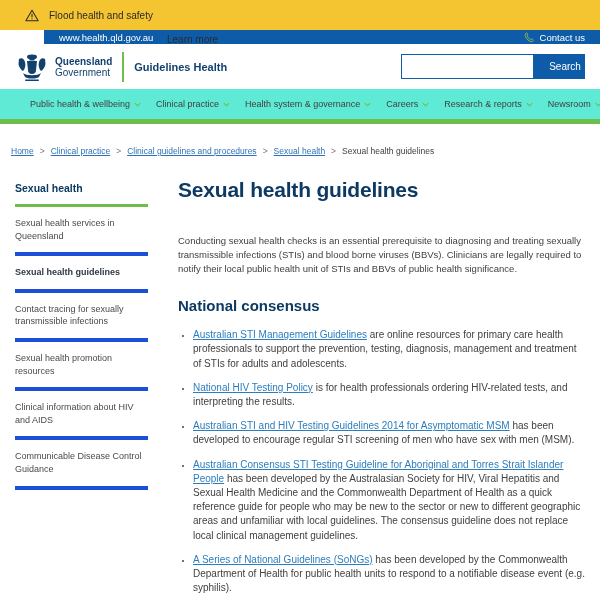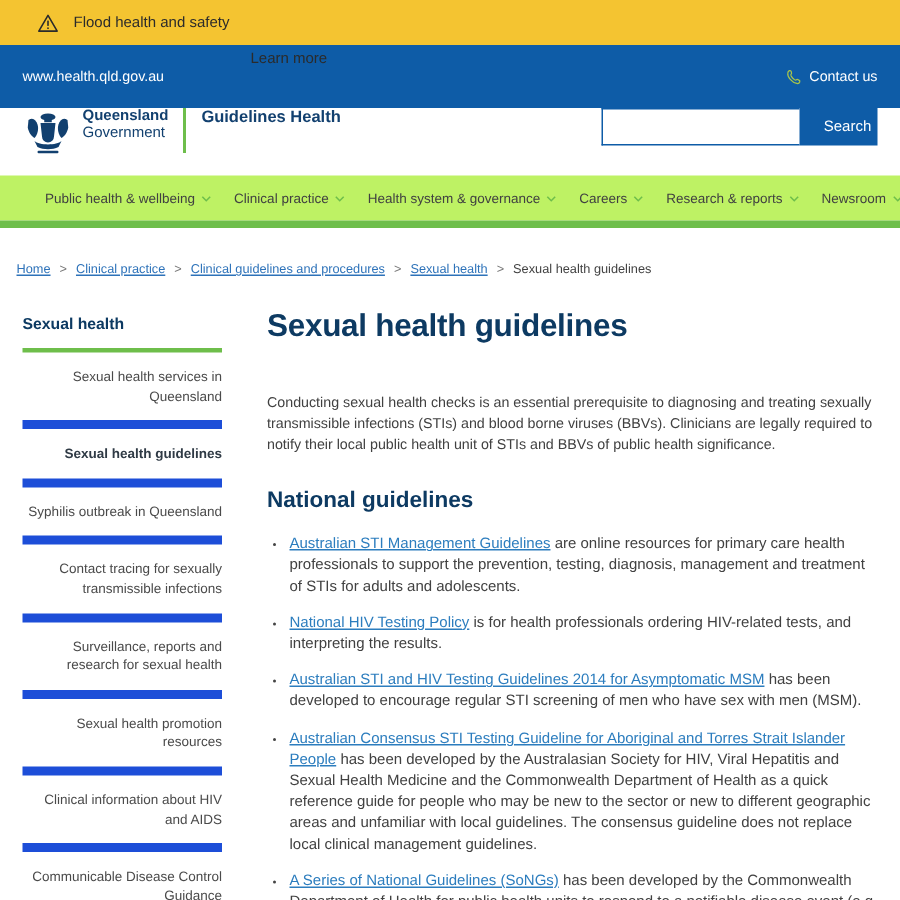--- a/index.html
+++ b/index.html
@@ -6,62 +6,62 @@
   html,body { width:600px; height:600px; overflow:hidden; background:#fff;
     font-family:"Liberation Sans", sans-serif; color:#414141; }
 
   
   .alert-banner { height:30px; background:#F4C431; display:flex; align-items:center;
     padding:0 25px; gap:10px; font-size:10px; color:#2b2b2b; }
   .alert-banner .warn-ic { width:14px; height:13px; flex:0 0 auto; }
   .alert-banner a { color:#2b2b2b; margin-left:4px; cursor:pointer;margin-top:48px; }
 
   
-  .utility-bar { height:42px; background:#0E5CA7; color:#fff; display:flex;
-    align-items:center; padding:0 15px; font-size:9.5px; }
+  .utility-bar { height:14px; background:#0E5CA7; color:#fff; display:flex;
+    align-items:center; padding:0 15px; font-size:9.5px;margin-left:44px; }
   .utility-bar .spacer { flex:1; }
   .utility-bar .contact { display:flex; align-items:center; gap:5px; color:#fff;
     text-decoration:none; cursor:pointer;justify-content:flex-end; }
   .utility-bar .phone-ic { width:11px; height:11px; }
 
   
-  .site-header { height:45px; background:#fff; display:flex; padding:0 15px; }
+  .site-header { height:45px; background:#fff; display:flex; align-items:center; padding:0 15px; }
   .crest { width:34px; height:32px; }
   .logo-text { margin-left:6px; color:#12406F; font-size:10px; line-height:1.1; }
   .logo-text .l1 { font-weight:bold; }
   .logo-divider { width:2px; height:30px; background:#6EBE4B; margin:0 10px; }
   .site-title { font-size:11px; font-weight:bold; color:#12406F; }
   .search-area { margin-left:auto; display:flex; }
   .search-input { width:132px; height:25px; border:1px solid #0E5CA7; border-right:none;
     font-size:10px; padding:0 6px; outline:none; }
   .search-btn { width:52px; height:25px; background:#0E5CA7; color:#fff; border:none;
     font-size:10px; font-family:"Liberation Sans", sans-serif; cursor:pointer;padding-left:12px; }
 
   
-  .main-nav { height:30px; background:#bef264; display:flex; align-items:center;
+  .main-nav { height:30px; background:#5eead4; display:flex; align-items:center;
     padding:0 15px; gap:15px; }
   .home-ic { width:13px; height:12px; }
   .nav-item { display:flex; align-items:center; gap:4px; font-size:9px; color:#414141;
     cursor:pointer; white-space:nowrap; }
   .chev { width:7px; height:5px; }
   .green-bar { height:5px; background:#6EBE4B; }
 
   
   .breadcrumb { padding:22px 15px 0 11px; font-size:8.5px; display:flex; flex-wrap:wrap;
     align-items:flex-start; gap:6px; color:#414141; }
   .breadcrumb a { color:#2D72B9; text-decoration:underline; cursor:pointer; }
   .breadcrumb .sep { color:#777; font-size:8.5px; }
 
   
   .content { display:flex; padding:0 15px; margin-top:20px; }
   aside { width:133px; flex:0 0 auto; }
   .side-heading { font-size:10.5px; font-weight:bold; color:#0D3A62; padding:6px 0 10px 0;
     border-bottom:3px solid #6EBE4B; }
   .side-item { font-size:9px; line-height:1.4; color:#4a4a4a; padding:10px 0;
-    border-bottom:6px solid #1d4ed8; cursor:pointer;text-align:right; }
+    border-bottom:4px solid #1d4ed8; cursor:pointer; }
   .side-item.active { font-weight:bold; color:#2F3A45; }
 
   main { margin-left:30px; flex:1; min-width:0; }
   h1 { font-size:21px; font-weight:bold; color:#0D3A62; margin:2px 0 24px 0; letter-spacing:-0.2px; }
   .intro { font-size:9.5px; line-height:1.45; color:#414141; margin-bottom:22px;margin-top:32px; }
   h2 { font-size:15px; font-weight:bold; color:#0D3A62; margin:0 0 14px 0; }
   ul.bullets { padding-left:15px; }
   ul.bullets li { font-size:10px; line-height:1.42; margin-bottom:10px; color:#414141; }
   ul.bullets li::marker { color:#444; font-size:8px; }
   ul.bullets a { color:#2C7DBE; text-decoration:underline; cursor:pointer; }
@@ -168,32 +168,30 @@
     <span class="sep">&gt;</span>
     <span>Sexual health guidelines</span>
   </div>
 
 <div class="content">
   <aside>
     <div class="side-heading">Sexual health</div>
     <div id="side-items">
         <div class="side-item">Sexual health services in Queensland</div>
         <div class="side-item active">Sexual health guidelines</div>
-        <div class="side-item">Syphilis outbreak in Queensland</div>
         <div class="side-item">Contact tracing for sexually transmissible infections</div>
-        <div class="side-item">Surveillance, reports and research for sexual health</div>
         <div class="side-item">Sexual health promotion resources</div>
         <div class="side-item">Clinical information about HIV and AIDS</div>
         <div class="side-item">Communicable Disease Control Guidance</div>
       </div>
   </aside>
   <main>
     <h1>Sexual health guidelines</h1>
     <p class="intro">Conducting sexual health checks is an essential prerequisite to diagnosing and treating sexually transmissible infections (STIs) and blood borne viruses (BBVs). Clinicians are legally required to notify their local public health unit of STIs and BBVs of public health significance.</p>
-    <h2>National guidelines</h2>
+    <h2>National consensus</h2>
     <ul class="bullets" id="bullet-list">
         <li><a>Australian STI Management Guidelines</a><span> are online resources for primary care health professionals to support the prevention, testing, diagnosis, management and treatment of STIs for adults and adolescents.</span></li>
         <li><a>National HIV Testing Policy</a><span> is for health professionals ordering HIV-related tests, and interpreting the results.</span></li>
         <li><a>Australian STI and HIV Testing Guidelines 2014 for Asymptomatic MSM</a><span> has been developed to encourage regular STI screening of men who have sex with men (MSM).</span></li>
         <li><a>Australian Consensus STI Testing Guideline for Aboriginal and Torres Strait Islander People</a><span> has been developed by the Australasian Society for HIV, Viral Hepatitis and Sexual Health Medicine and the Commonwealth Department of Health as a quick reference guide for people who may be new to the sector or new to different geographic areas and unfamiliar with local guidelines. The consensus guideline does not replace local clinical management guidelines.</span></li>
         <li><a>A Series of National Guidelines (SoNGs)</a><span> has been developed by the Commonwealth Department of Health for public health units to respond to a notifiable disease event (e.g. syphilis).</span></li>
         <li><a>Australasian Society of HIV, Viral Hepatitis and Sexual Health Medicine (ASHM) testing portal</a></li>
       </ul>
   </main>
 </div>

